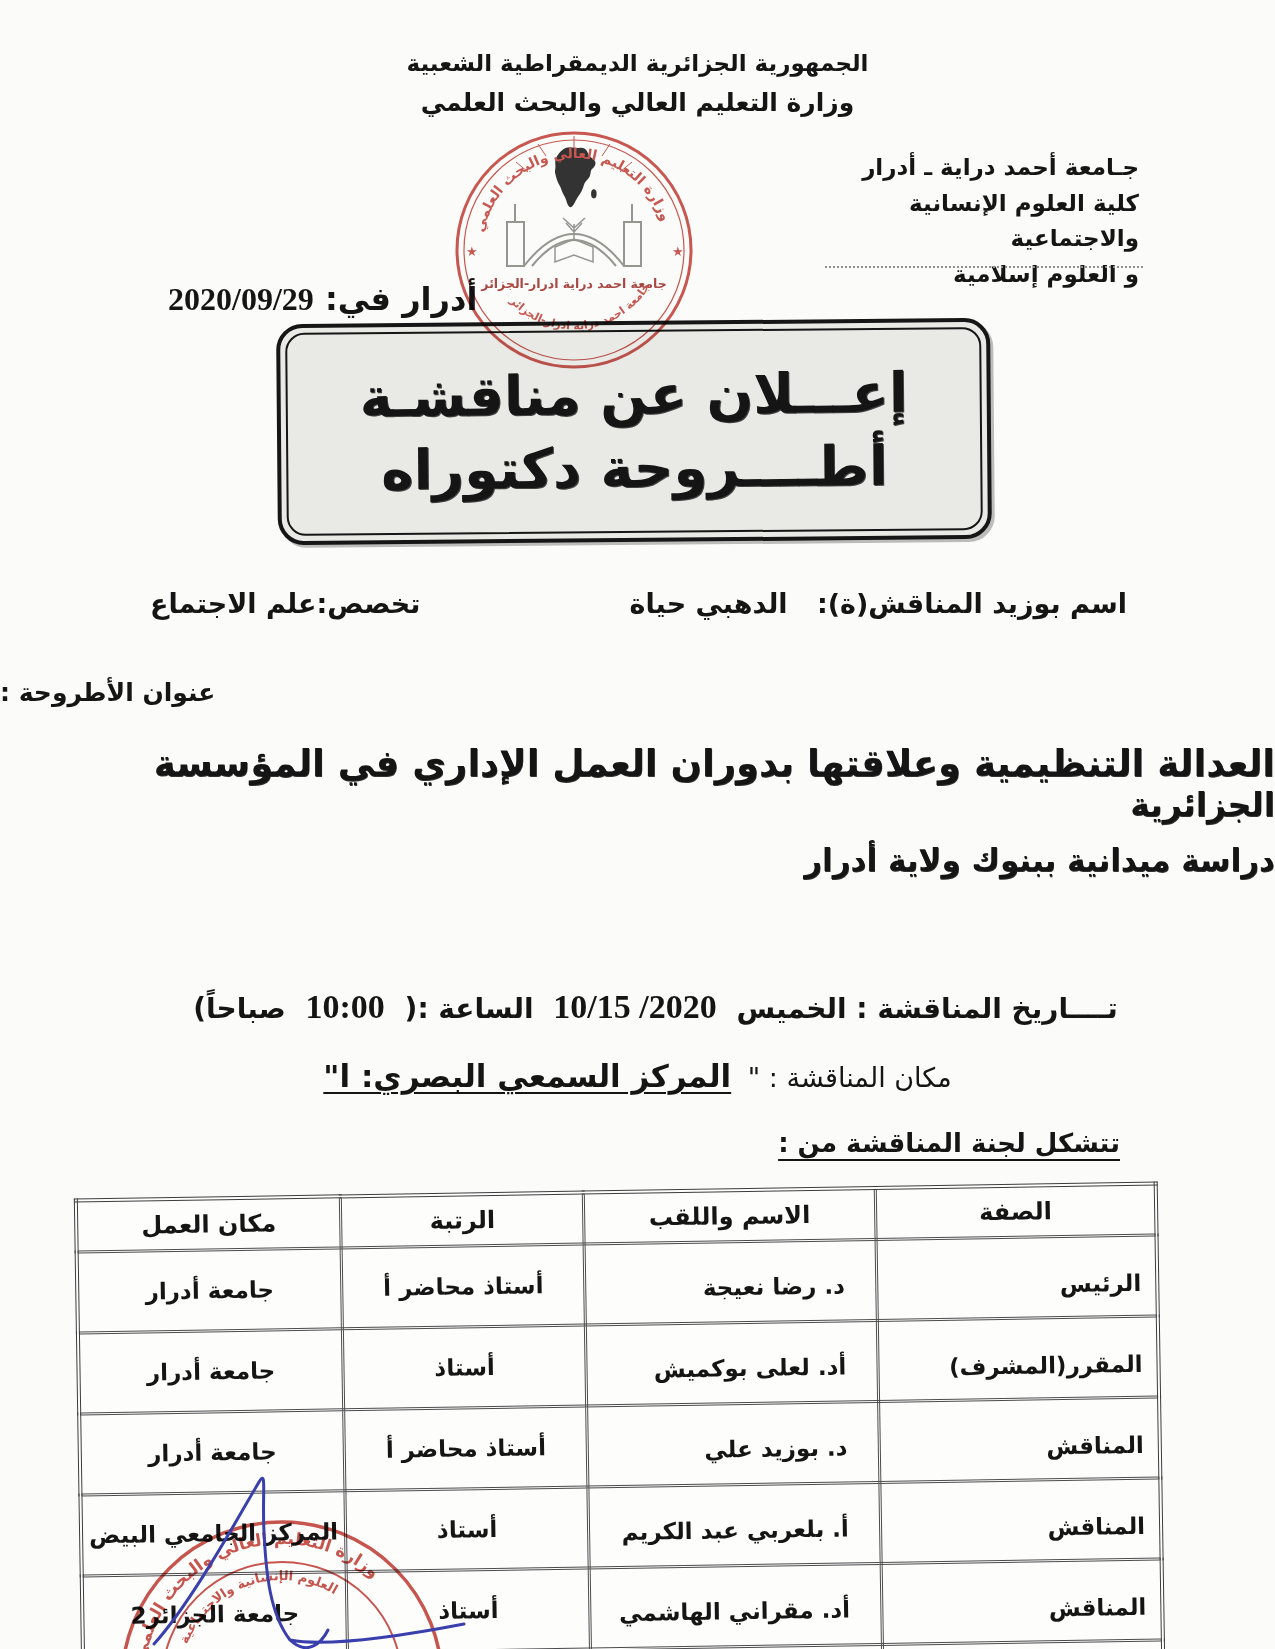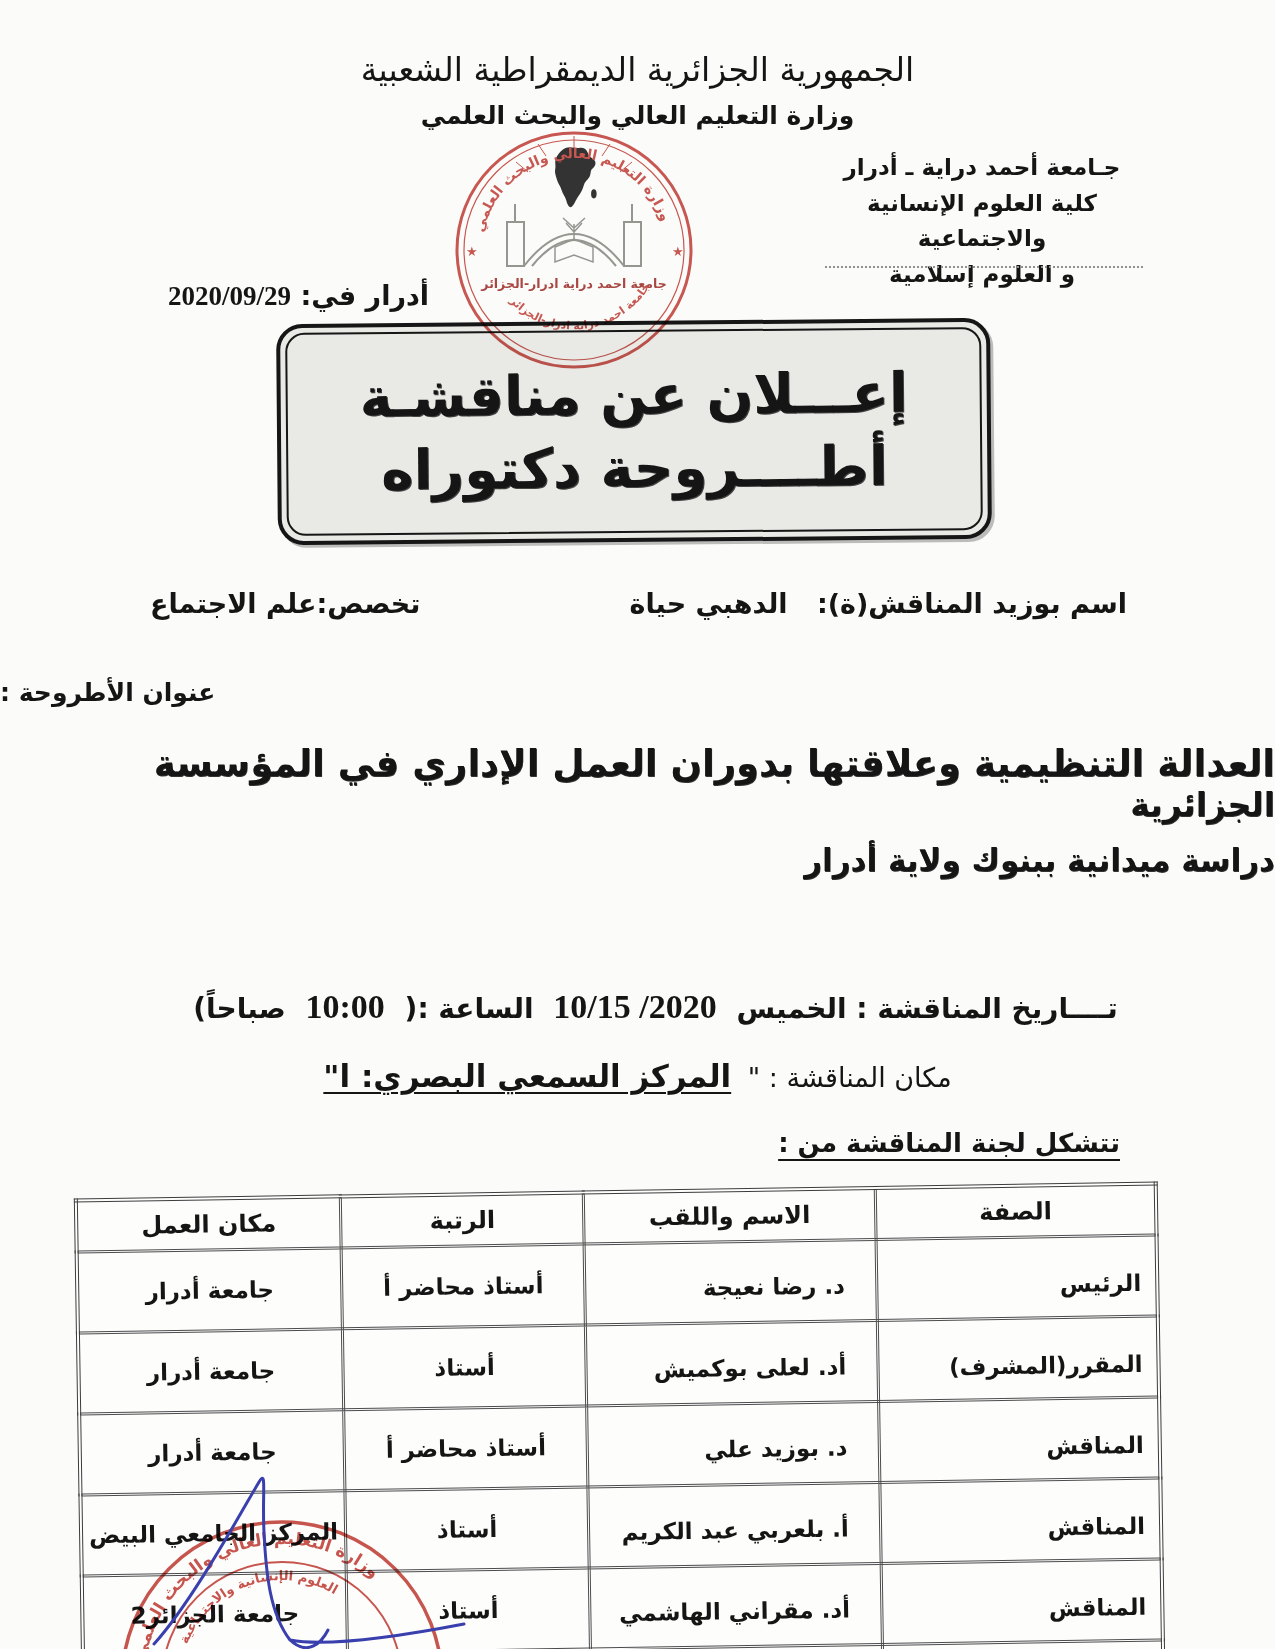--- a/index.html
+++ b/index.html
@@ -4,29 +4,29 @@
 <style>
   html,body { margin:0; padding:0; }
   body {
     width:1275px; height:1649px; overflow:hidden;
     background:#fbfbf9; color:#151515;
     font-family:"DejaVu Sans", sans-serif;
   }
   .page { position:relative; width:1275px; height:1649px; }
 
   .center-header { position:absolute; top:50px; left:0; width:100%; text-align:center; direction:rtl; }
-  .h1 { font-size:33px; font-weight:normal; letter-spacing:0.5px; }
+  .h1 { font-size:23px; font-weight:bold; letter-spacing:0.5px; }
   .h2 { font-size:25px; font-weight:bold; margin-top:12px; }
 
-  .univ-block { position:absolute; top:150px; right:128px; width:330px; text-align:center;
+  .univ-block { position:absolute; top:150px; right:136px; width:330px; 
                 font-weight:bold; font-size:23px; line-height:1.55; direction:rtl; }
   .dotted-line { position:absolute; top:266px; right:132px; width:318px; height:0;
                  border-bottom:2px dotted #8f8f8d; }
 
-  .issue-date { position:absolute; top:280px; left:168px; font-size:27px; font-weight:bold; direction:rtl; }
+  .issue-date { position:absolute; top:280px; left:168px; font-size:32px; font-weight:bold; direction:rtl; }
   .digits { font-family:"Liberation Serif", serif; }
 
   .title-box { position:absolute; top:321px; left:277px; width:706px; height:213px;
                border:4px solid #161616; border-radius:26px; background:#e9e9e5;
                transform:rotate(-0.5deg); box-shadow:3px 3px 0 rgba(0,0,0,.25); }
   .title-box-inner { position:absolute; inset:5px; border:2px solid #161616; border-radius:19px;
                      display:flex; flex-direction:column; justify-content:center; align-items:center; gap:4px; }
   .title-line { font-size:55px; font-weight:bold; direction:rtl; line-height:1.25;
                 text-shadow:1px 1px 0 #444; }
 

